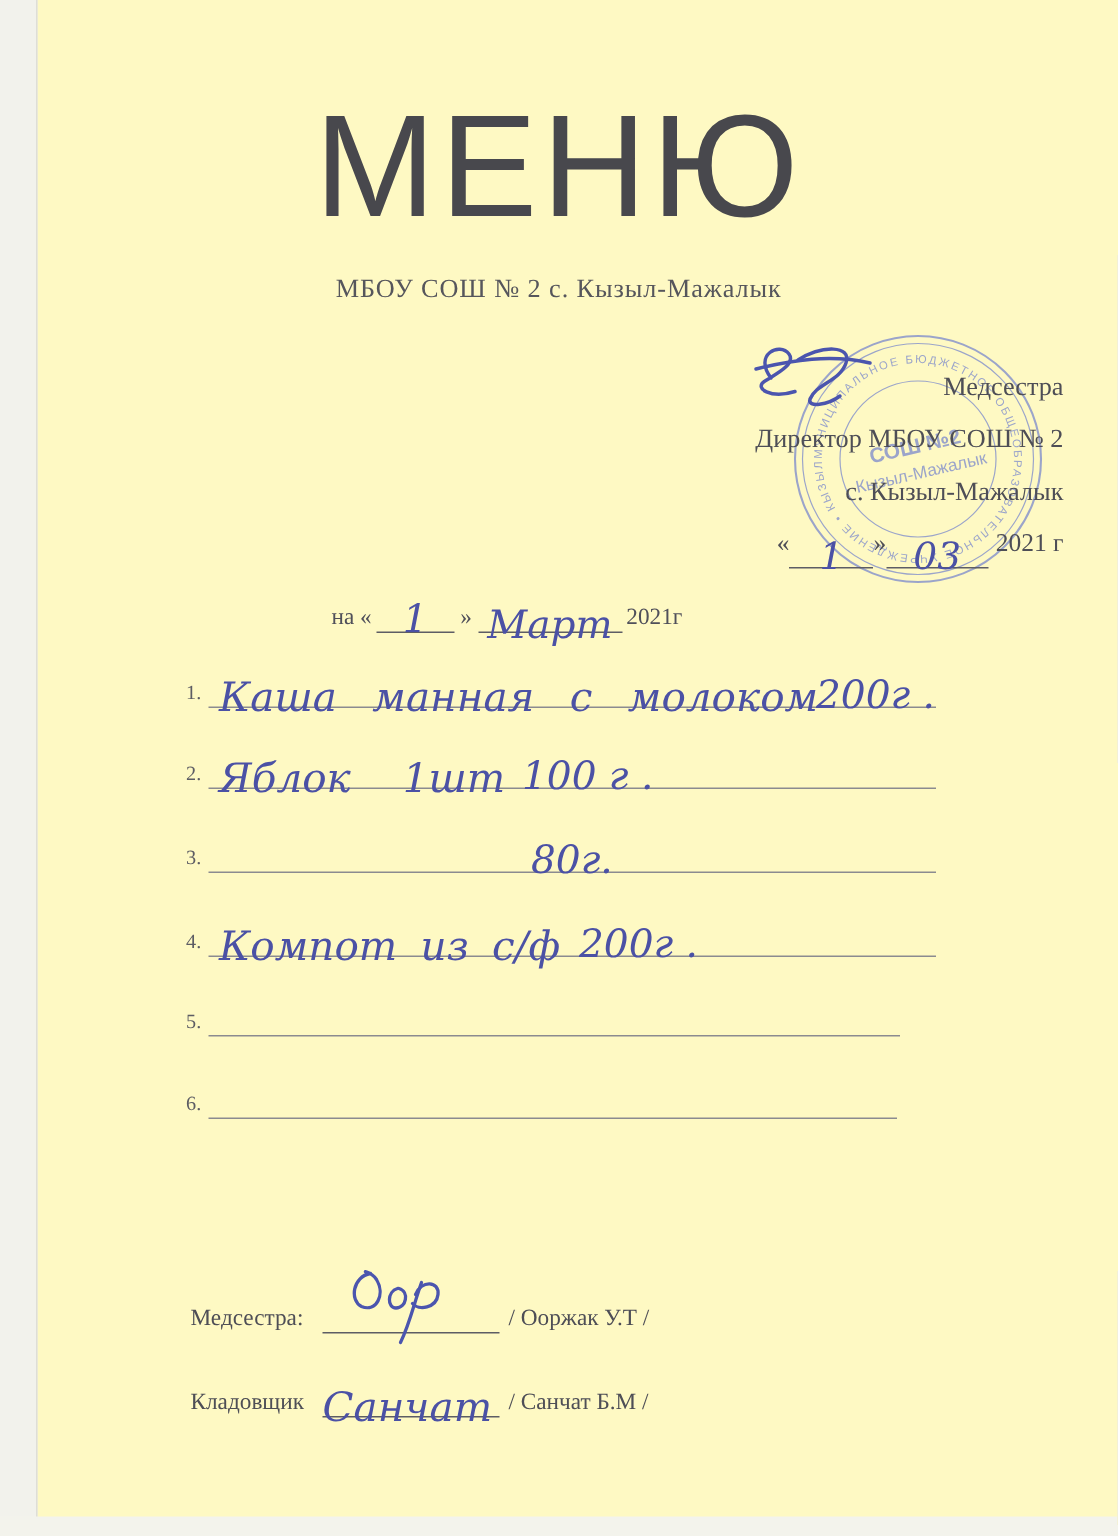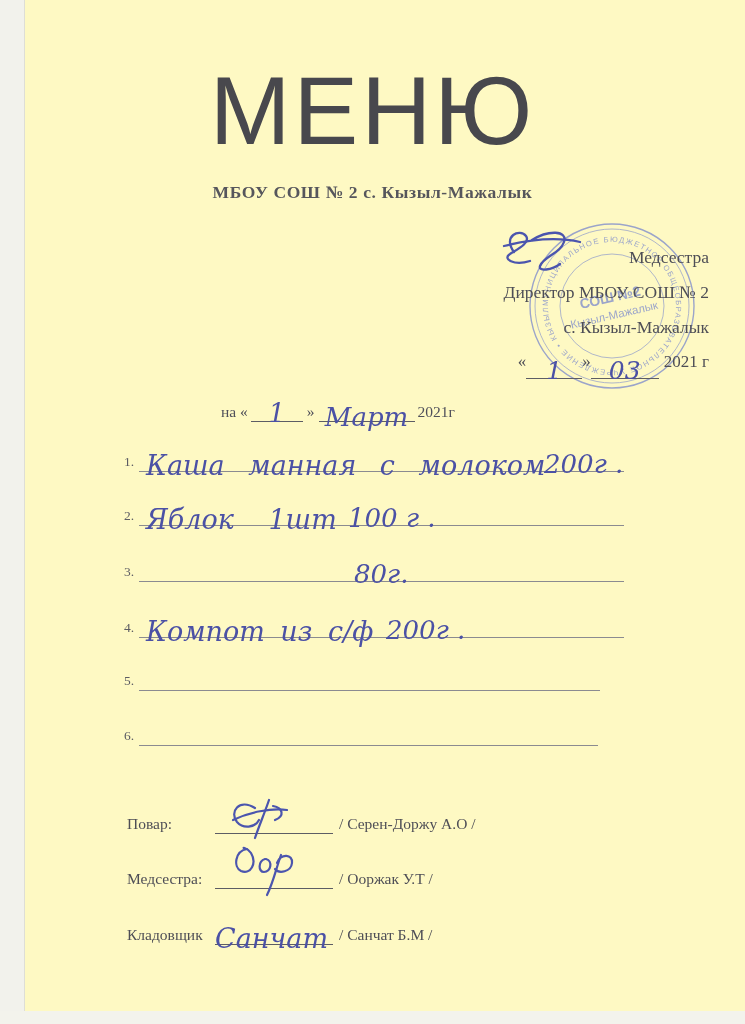--- a/index.html
+++ b/index.html
@@ -13,21 +13,21 @@
   .scan-edge-bottom { position:absolute; left:0; bottom:0; width:100%; height:13px;
     background:#f3f3ec; }
 
   .doc-title {
     position:absolute; top:60px; left:0; width:100%; text-align:center;
     font-family:"Liberation Sans", sans-serif; font-size:97px; line-height:1.05;
     color:#48484d; letter-spacing:3px;
   }
   .doc-subtitle {
     position:absolute; top:182px; left:0; width:100%; text-align:center;
-    font-size:17.5px; font-weight:bold; letter-spacing:0.6px; color:#56565c;
+    font-size:17.5px; font-weight:normal; letter-spacing:0.6px; color:#56565c;
   }
 
   
   .approval {
     position:absolute; top:240px; right:36px; z-index:2;
     text-align:right; font-size:17.5px; line-height:35px; color:#4e4e56;
   }
   .approval-date-row { display:flex; justify-content:flex-end; align-items:flex-end;
     height:32px; margin-top:2px; font-size:17px; }
   .blank { display:inline-block; position:relative;
@@ -172,34 +172,20 @@
   </div>
   <div class="menu-row mr5">
     <span class="num">5.</span>
     <span class="mline"></span>
   </div>
   <div class="menu-row mr6">
     <span class="num">6.</span>
     <span class="mline"></span>
   </div>
 
-  <div class="sig-row sr1">
-    <span class="sig-role">Повар:</span>
-    <span class="sig-line">
-      <svg width="62" height="46" viewBox="0 0 62 46">
-        <g fill="none" stroke="#4b55ae" stroke-width="2.2" stroke-linecap="round">
-          <path d="M26,12 C10,2 0,16 8,26 C14,33 26,32 30,24"></path>
-          <path d="M4,24 C20,16 42,12 58,14"></path>
-          <path d="M40,4 C36,16 30,30 26,42"></path>
-          <path d="M44,10 C54,12 56,20 46,24"></path>
-        </g>
-      </svg>
-    </span>
-    <span class="sig-name">/ Серен-Доржу А.О /</span>
-  </div>
 
   <div class="sig-row sr2">
     <span class="sig-role">Медсестра:</span>
     <span class="sig-line">
       <svg width="70" height="58" viewBox="0 0 70 58">
         <g fill="none" stroke="#4b55ae" stroke-width="2.2" stroke-linecap="round">
           <path d="M18,10 C6,12 4,28 12,32 C22,36 28,24 22,14 C18,8 10,8 18,10"></path>
           <path d="M36,20 C29,22 29,33 35,33 C42,33 44,22 37,20"></path>
           <path d="M52,16 C47,30 44,44 38,56"></path>
           <path d="M48,24 C52,14 64,15 63,24 C62,33 50,35 46,30"></path>

